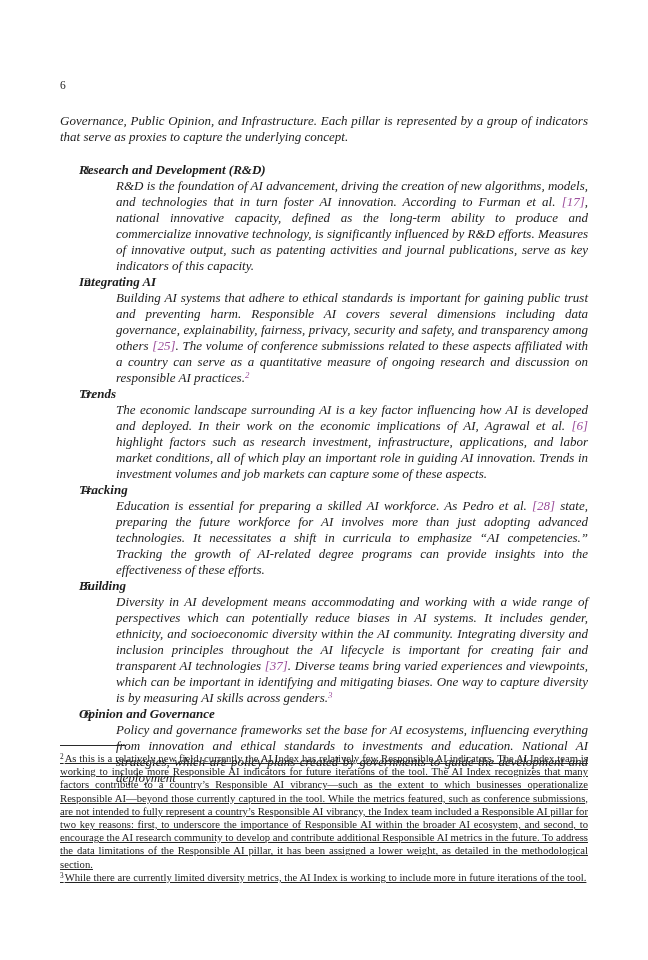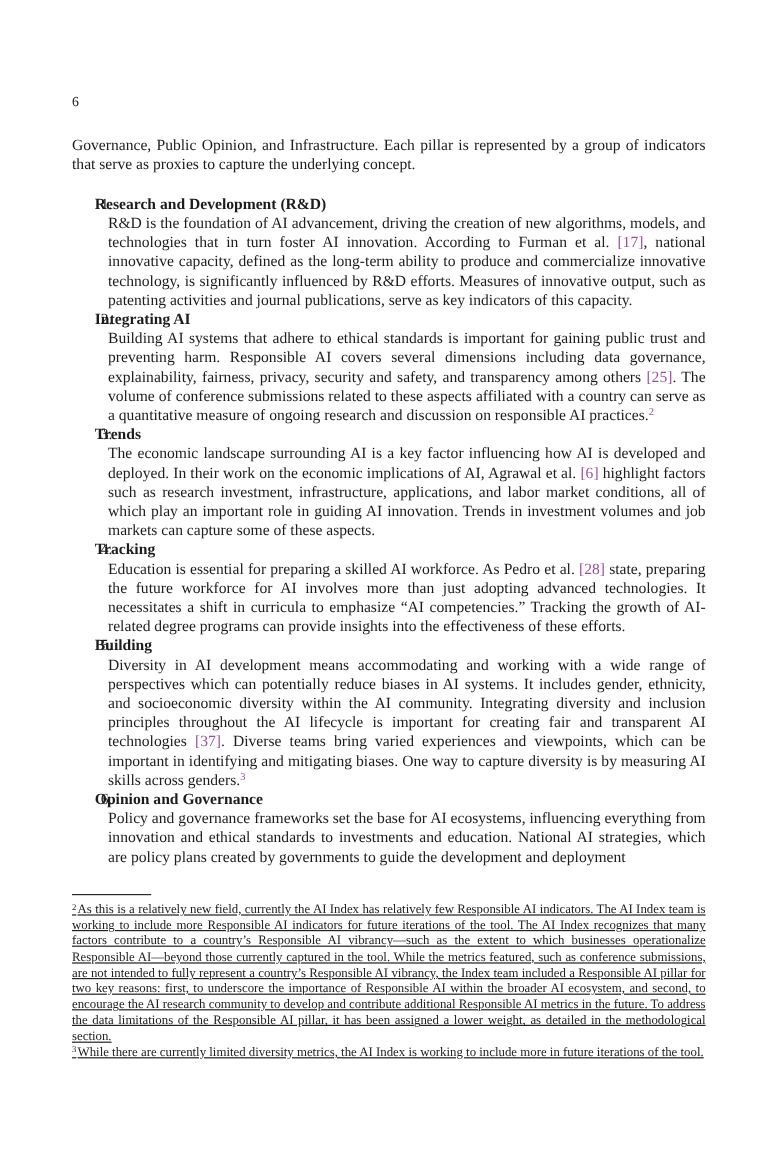--- a/index.html
+++ b/index.html
@@ -13,42 +13,42 @@
   }
   .page {
     position: absolute; inset: 0;
     background: #ffffff;
   }
   .page-number {
     position: absolute; left: 60px; top: 79px;
     font-size: 11.5px; color: #222;
   }
   .content {
-    position: absolute; left: 60px; top: 113px; width: 528px;
+    position: absolute; left: 60px; top: 113px; width: 528px; font-style: italic;
   }
   .intro {
     font-size: 13px; line-height: 16px;
     text-align: justify;
     hyphens: auto; -webkit-hyphens: auto;
   }
   .pillar-list {
     list-style: none;
     margin-top: 17px;
   }
   .pillar-item { position: relative; }
   .item-number {
     position: absolute; left: 24px; top: 0;
     font-size: 13px; line-height: 16px;
   }
   .item-title {
     display: block; margin-left: 19px;
     font-weight: bold; font-size: 13px; line-height: 16px;
   }
   .item-body {
-    margin-left: 30px;
+    margin-left: 56px;
     font-size: 13px; line-height: 16px;
     text-align: justify;
     hyphens: auto; -webkit-hyphens: auto;
   }
   .cite { color: var(--cite-color, #9c4f9c); cursor: pointer; }
   .sup {
     font-size: 68%;
     position: relative; top: -0.45em;
     line-height: 0;
   }

